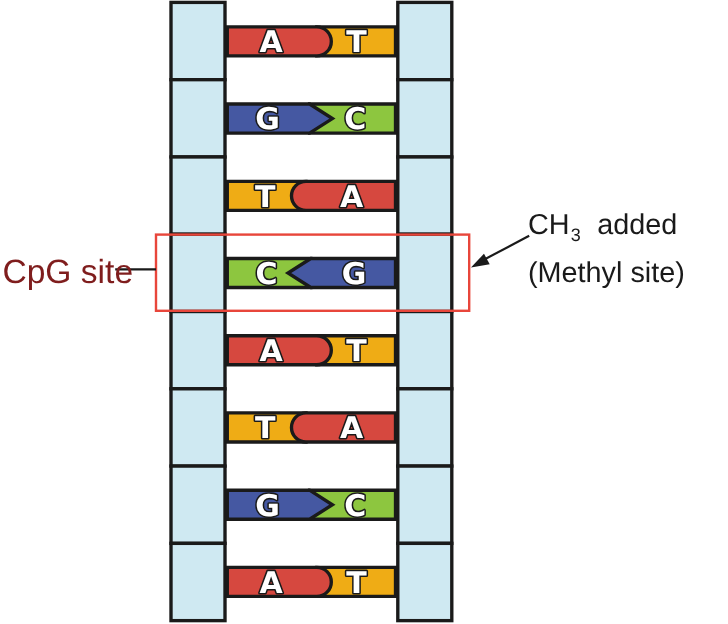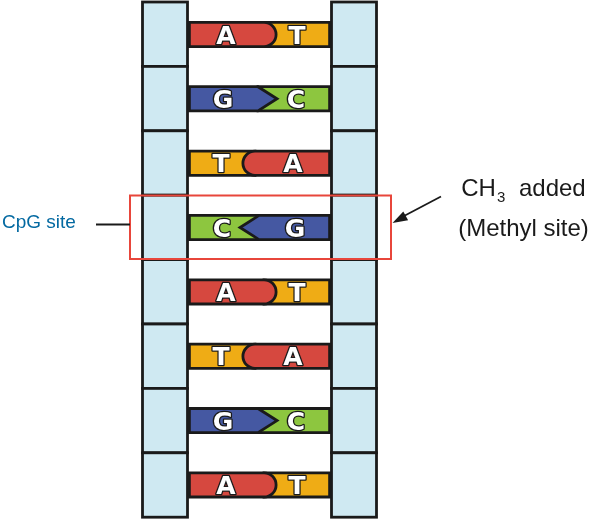--- a/index.html
+++ b/index.html
@@ -6,24 +6,24 @@
   body{width:607px;height:520px;position:relative;background:#ffffff;
        font-family:"Liberation Sans",sans-serif;overflow:hidden;}
   .stage{position:absolute;inset:0;}
   svg.ladder{position:absolute;top:0;left:0;}
   .rail{stroke:#1a1a1a;stroke-width:2.8;}
   .piece{stroke:#1a1a1a;stroke-width:2.8;stroke-linejoin:miter;}
   .base{font-family:"DejaVu Sans",sans-serif;font-weight:bold;font-size:25px;
         text-anchor:middle;fill:#ffffff;stroke:#1a1a1a;stroke-width:2.6;
         paint-order:stroke;stroke-linejoin:round;}
   .annline{stroke:#1a1a1a;stroke-width:1.8;}
-  .cpg-label{position:absolute;left:2px;top:211px;font-size:19px;color:#0369a1;
+  .cpg-label{position:absolute;left:2px;top:211px;font-size:28px;color:#7f1d1d;
              white-space:nowrap;}
   .methyl-label{position:absolute;left:440px;top:172px;width:167px;
-                text-align:center;font-size:24px;color:#1a1a1a;line-height:31px;}
+                font-size:24px;color:#1a1a1a;line-height:31px;}
   .methyl-label sub{font-size:15px;margin:0 7px 0 1px;}
 </style>
 </head>
 <body>
 
 <div class="stage">
 
   <svg class="ladder" width="607" height="520" viewBox="0 0 607 520">
 
     <g>

